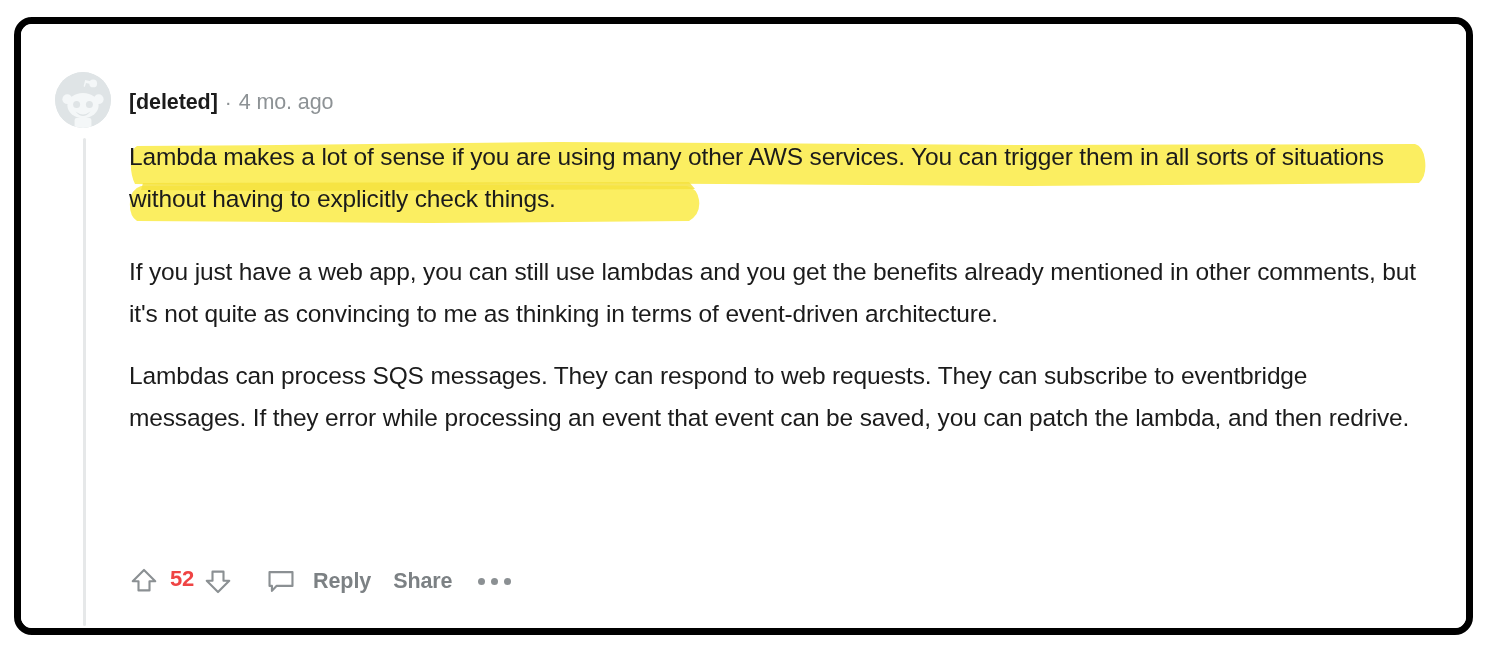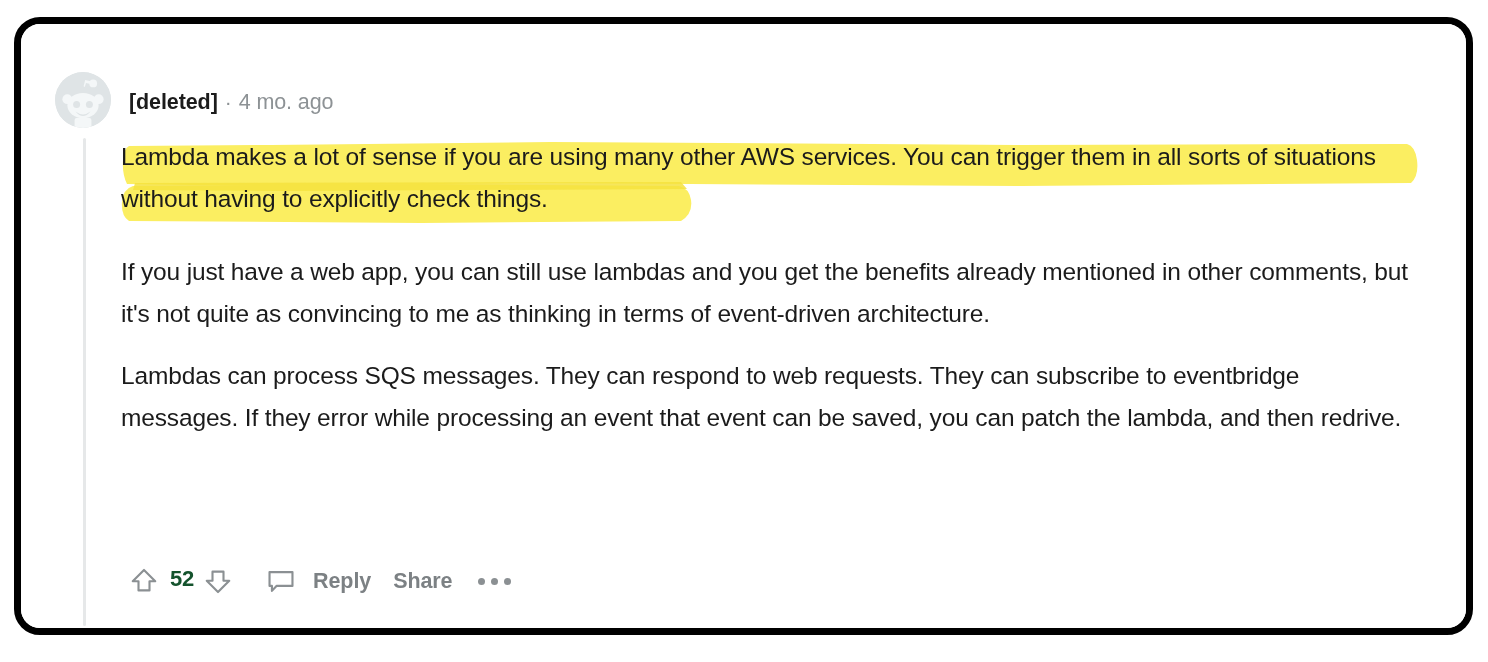--- a/index.html
+++ b/index.html
@@ -16,21 +16,21 @@
 
   
   #frame {
     position: absolute;
     left: 14px;
     top: 17px;
     width: 1459px;
     height: 618px;
     box-sizing: border-box;
     border: 7px solid #000000;
-    border-radius: 26px;
+    border-radius: 18px;
     background: #ffffff;
     overflow: hidden;
   }
 
   
   #comment {
     position: absolute;
     left: 0;
     top: 0;
     right: 0;
@@ -86,21 +86,21 @@
     top: 114px;
     width: 3px;
     height: 488px;
     background: #e6e8e9;
     border-radius: 2px;
   }
 
   
   .cmt-body {
     position: absolute;
-    left: 100px;
+    left: 108px;
     top: 112px;
     width: 1296px;
   }
   .para {
     font-size: 24.5px;
     line-height: 41.5px;
     color: #1b1b1b;
     letter-spacing: -0.15px;
     margin: 0;
   }
@@ -140,21 +140,21 @@
     align-items: center;
     justify-content: center;
     background: none;
     border: none;
     padding: 0;
     cursor: pointer;
   }
   .vote-count {
     font-size: 22px;
     font-weight: 700;
-    color: #14532d;
+    color: #ef4444;
     margin: 0 9px 4px 11px;
     letter-spacing: -0.2px;
   }
   .act-gap-1 { width: 32px; }
   .act-gap-2 { width: 16px; }
   .act-gap-3 { width: 22px; }
   .act-gap-4 { width: 26px; }
   .act-label {
     font-size: 21.5px;
     font-weight: 700;

